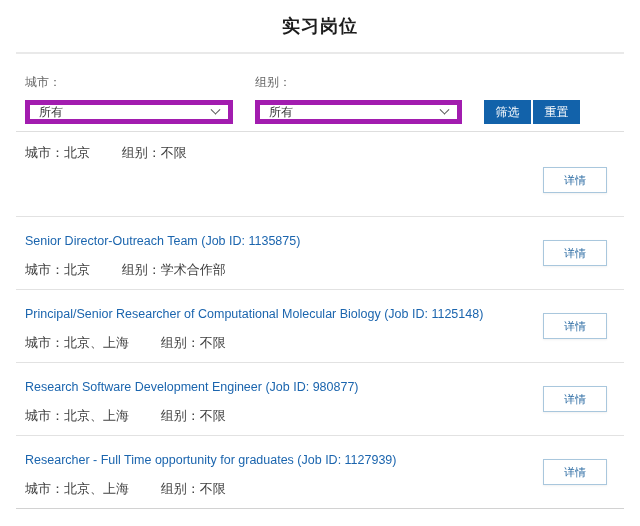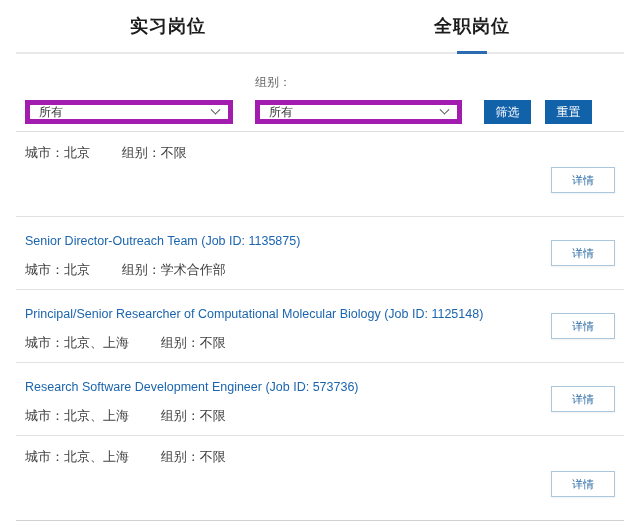--- a/index.html
+++ b/index.html
@@ -69,21 +69,21 @@
   }
   .chevron {
     width:7px; height:7px;
     border-right:1px solid #555;
     border-bottom:1px solid #555;
     transform:rotate(45deg) translate(-2px,-2px);
   }
   .filter-buttons {
     display:flex;
     margin-left:22px;
-    gap:14px;
+    gap:2px;
   }
   .btn-primary {
     width:47px; height:24px;
     background:#1262aa;
     color:#ffffff;
     font-size:12px;
     border:none;
     display:flex;
     align-items:center;
     justify-content:center;
@@ -109,21 +109,21 @@
     cursor:pointer;
   }
   .job-meta {
     margin-top:12px;
     font-size:13px;
     color:#3f3f3f;
   }
   .job-meta .meta-city { margin-right:28px; }
   .detail-btn {
     position:absolute;
-    right:9px; top:50%;
+    right:17px; top:50%;
     transform:translateY(-50%);
     width:64px; height:26px;
     background:#ffffff;
     border:1px solid #a9c7dd;
     color:#2e6da4;
     font-size:11px;
     display:flex;
     align-items:center;
     justify-content:center;
     cursor:pointer;
@@ -134,28 +134,25 @@
 </head>
 <body>
 
 <div class="page">
 
   <div class="tabs">
     <div class="tab">
       <span>实习岗位</span>
       
     </div>
-    <div class="tab active">
-      <span>全职岗位</span>
-      <div class="underline"></div>
-    </div>
   </div>
 
   <div class="filters">
     <div class="filter-group city">
+      <div class="filter-label">城市：</div>
       <div class="select-box">
         <span>所有</span>
         <span class="chevron"></span>
       </div>
     </div>
     <div class="filter-group group">
       <div class="filter-label">组别：</div>
       <div class="select-box">
         <span>所有</span>
         <span class="chevron"></span>
@@ -189,29 +186,30 @@
     <div class="job-row">
       <a class="job-title">Principal/Senior Researcher of Computational Molecular Biology (Job ID: 1125148)</a>
       <div class="job-meta">
         <span class="meta-city">城市：北京、上海</span>
         <span class="meta-group">组别：不限</span>
       </div>
       <button class="detail-btn">详情</button>
     </div>
 
     <div class="job-row">
-      <a class="job-title">Research Software Development Engineer (Job ID: 573736)</a>
+      <a class="job-title">Research Software Development Engineer (Job ID: 980877)</a>
       <div class="job-meta">
         <span class="meta-city">城市：北京、上海</span>
         <span class="meta-group">组别：不限</span>
       </div>
       <button class="detail-btn">详情</button>
     </div>
 
     <div class="job-row">
+      <a class="job-title">Researcher - Full Time opportunity for graduates (Job ID: 1127939)</a>
       <div class="job-meta">
         <span class="meta-city">城市：北京、上海</span>
         <span class="meta-group">组别：不限</span>
       </div>
       <button class="detail-btn">详情</button>
     </div>
 
   </div>
 </div>
 

